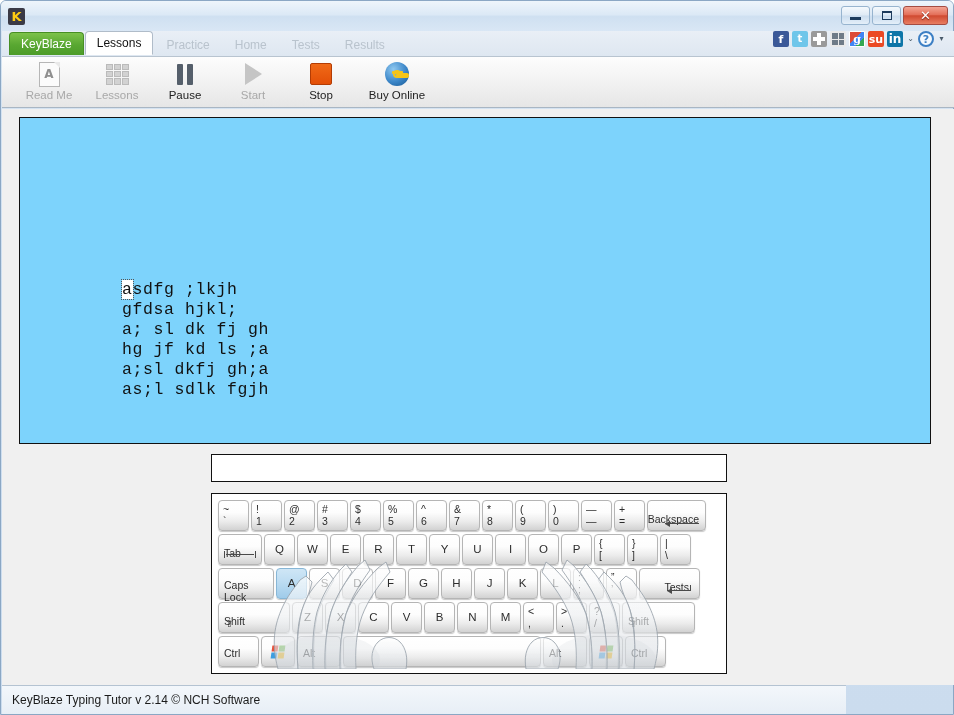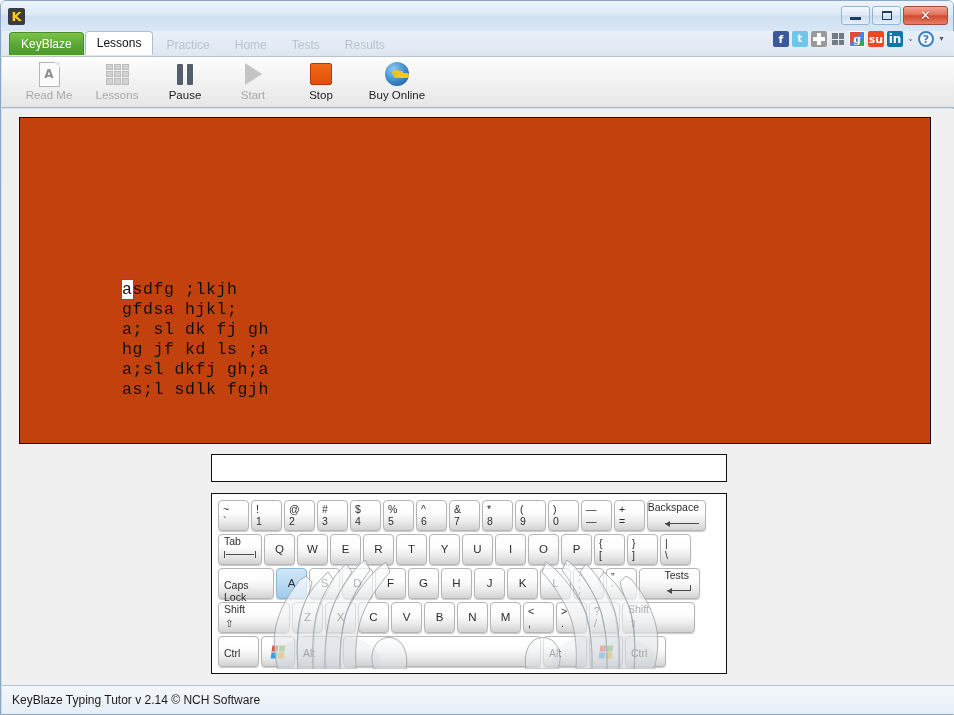--- a/index.html
+++ b/index.html
@@ -290,21 +290,21 @@
     left: 1px; top: 108px;
     width: 952px; height: 576px;
     background: #f0f0f0;
   }
 
   #lesson-pane {
     position: absolute;
     left: 17px; top: 8px;
     width: 912px; height: 327px;
     box-sizing: border-box;
-    background: #c2410c;
+    background: #7dd3fc;
     border: 1px solid #111111;
     overflow: hidden;
   }
   #lesson-text {
     position: absolute;
     left: 102px; top: 162px;
     font-family: "Liberation Mono", "DejaVu Sans Mono", monospace;
     font-size: 16.5px;
     line-height: 20px;
     color: #111111;
@@ -386,21 +386,21 @@
   .key.w-caps { width: 56px; }
   .key.w-enter { width: 61px; }
   .key.w-shiftl { width: 72px; }
   .key.w-shiftr { width: 73px; }
   .key.w-ctrl { width: 41px; }
   .key.w-win { width: 34px; }
   .key.w-alt { width: 44px; }
   .key.w-space { width: 198px; }
   .key .wide-lbl {
     position: absolute;
-    left: 5px; top: 0;
+    left: 5px; top: 12px;
     font-size: 10.5px;
   }
   .key .wide-lbl.r { left: auto; right: 6px; }
   .key .arrow-back {
     position: absolute; right: 6px; bottom: 6px;
     width: 34px; height: 1px; background: #4a4a4a;
   }
   .key .arrow-back:before {
     content: ""; position: absolute; left: 0; top: -2.5px;
     border-right: 5px solid #4a4a4a;
@@ -459,21 +459,21 @@
     position: absolute;
     left: 0; top: 0;
     width: 504px; height: 169px;
     pointer-events: none;
   }
 
   
   #statusbar {
     position: absolute;
     left: 1px; top: 684px;
-    width: 952px; height: 29px;
+    width: 844px; height: 29px;
     box-sizing: border-box;
     background: linear-gradient(to bottom, #f3f7fb 0%, #e7eef6 100%);
     border-top: 1px solid #b4c3d2;
     display: flex; align-items: center;
     padding-left: 10px;
     font-size: 12px;
     color: #1b1b1b;
   }
 </style>
 </head>

